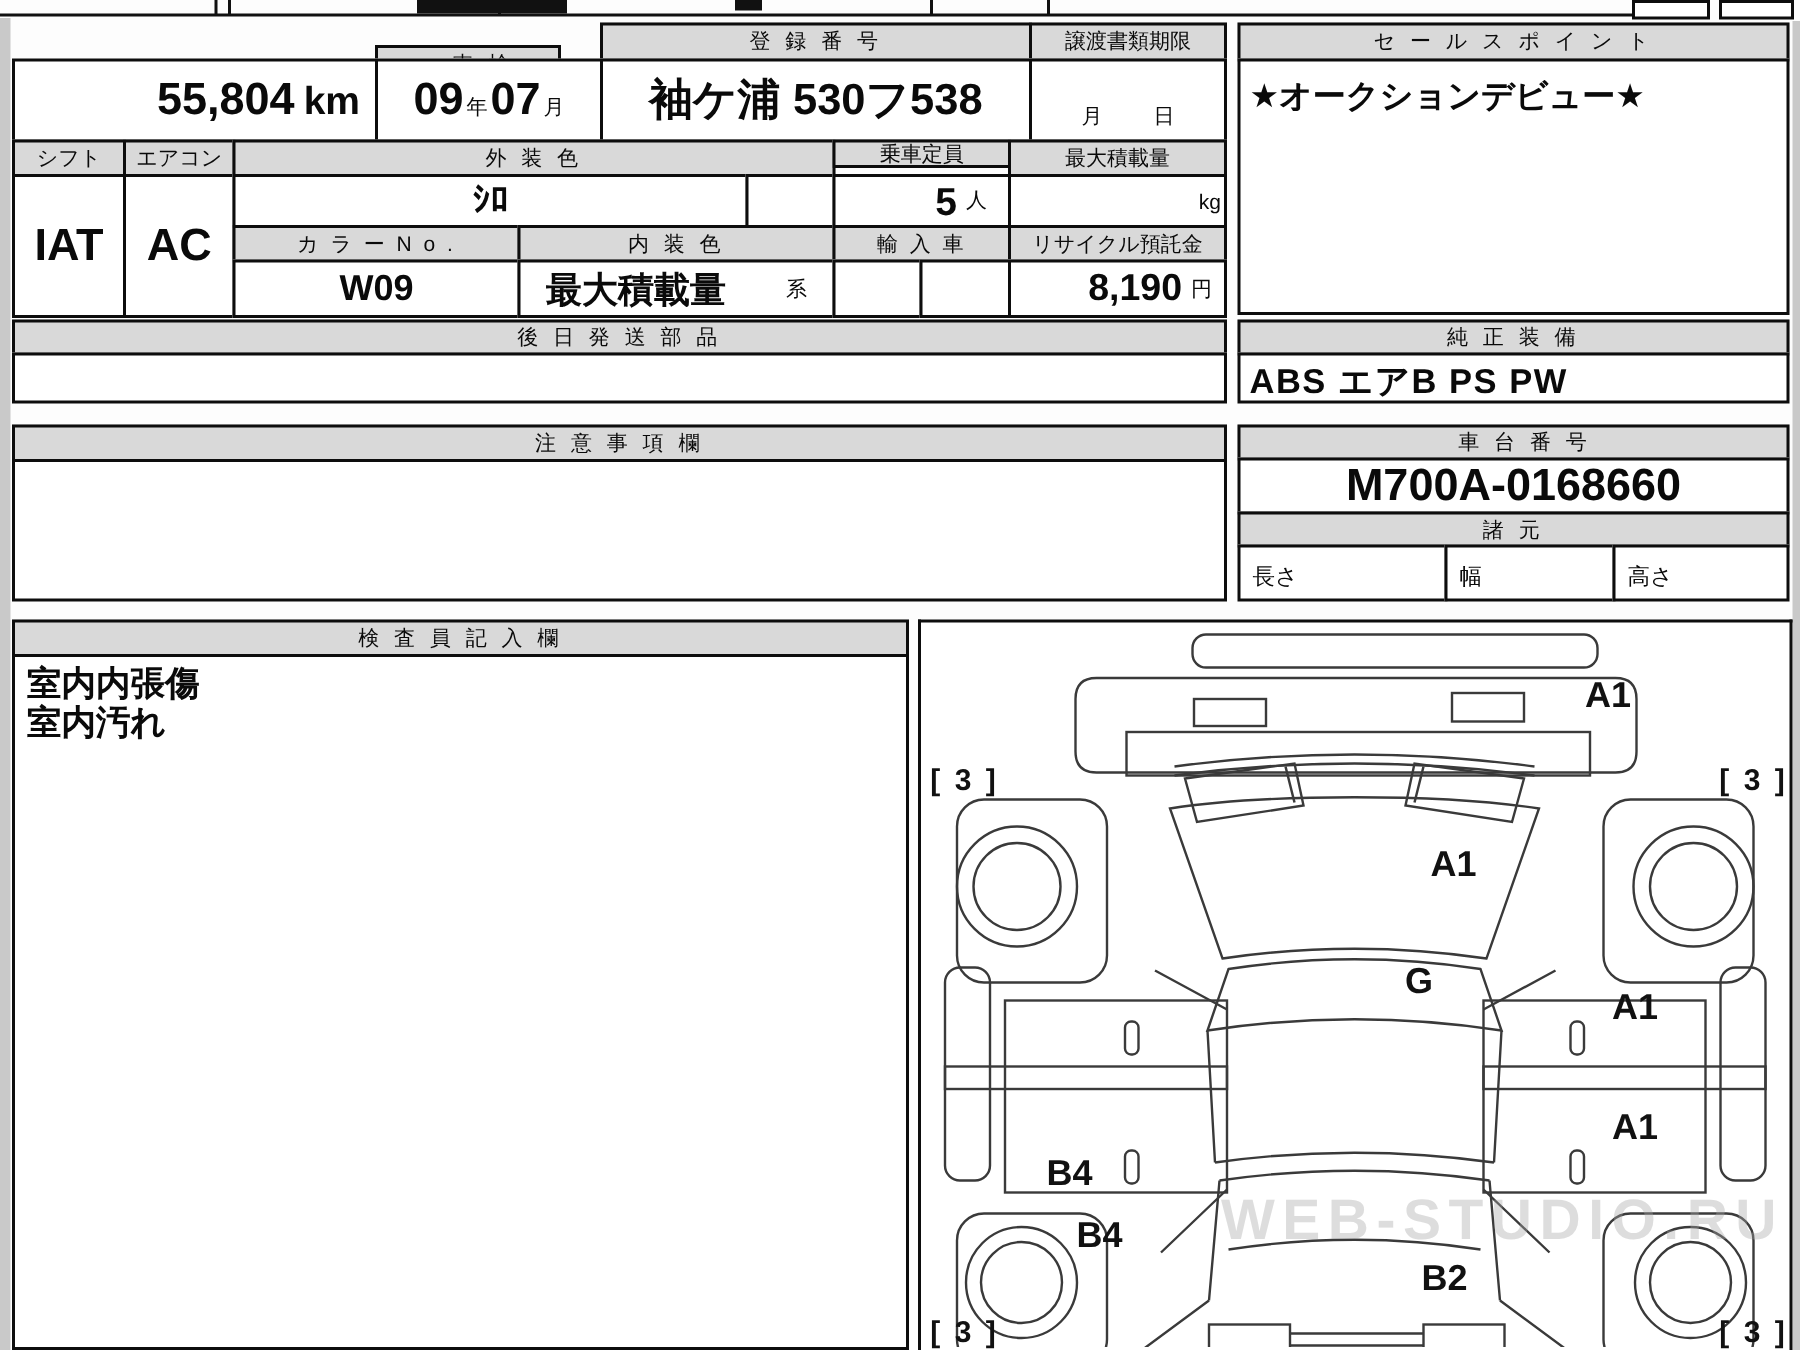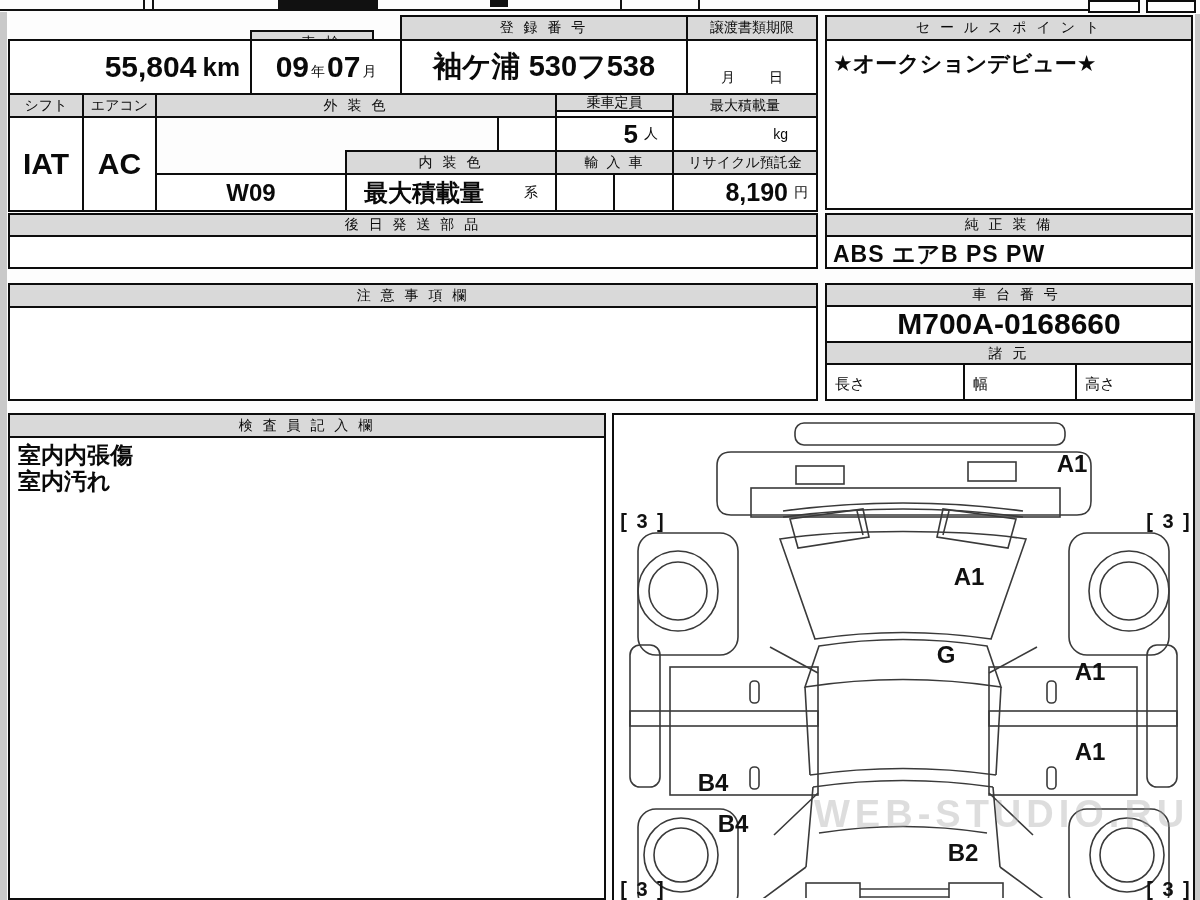--- a/index.html
+++ b/index.html
@@ -91,29 +91,35 @@
     <span>最大積載量</span>
     </div>
 
   <div class="cell val big" style="left:8px;top:116px;width:76px;height:96px;">
     <span>IAT</span>
     </div>
   <div class="cell val big" style="left:82px;top:116px;width:75px;height:96px;">
     <span>AC</span>
     </div>
 
+  <div class="cell val med" style="left:155px;top:116px;width:344px;height:36px;">
+    <span>ｼﾛ</span>
+    </div>
   <div class="cell" style="left:497px;top:116px;width:60px;height:36px;"></div>
   <div class="cell val" style="left:555px;top:116px;width:119px;height:36px;justify-content:flex-end;padding-right:14px;">
     <span style="font-size:26px;">5</span>
     <span class="unit">人</span>
     </div>
-  <div class="cell val" style="left:672px;top:116px;width:146px;height:36px;justify-content:flex-end;padding-right:28px;">
+  <div class="cell val" style="left:672px;top:116px;width:146px;height:36px;justify-content:flex-end;padding-right:2px;">
     <span class="unit">kg</span>
     </div>
 
+  <div class="cell hdr" style="left:155px;top:150px;width:192px;height:25px;letter-spacing:2px;">
+    <span>カ ラ ー N o .</span>
+    </div>
   <div class="cell hdr" style="left:345px;top:150px;width:212px;height:25px;">
     <span>内 装 色</span>
     </div>
   <div class="cell hdr" style="left:555px;top:150px;width:119px;height:25px;letter-spacing:2px;">
     <span>輸 入 車</span>
     </div>
   <div class="cell hdr tight" style="left:672px;top:150px;width:146px;height:25px;">
     <span>リサイクル預託金</span>
     </div>
 

